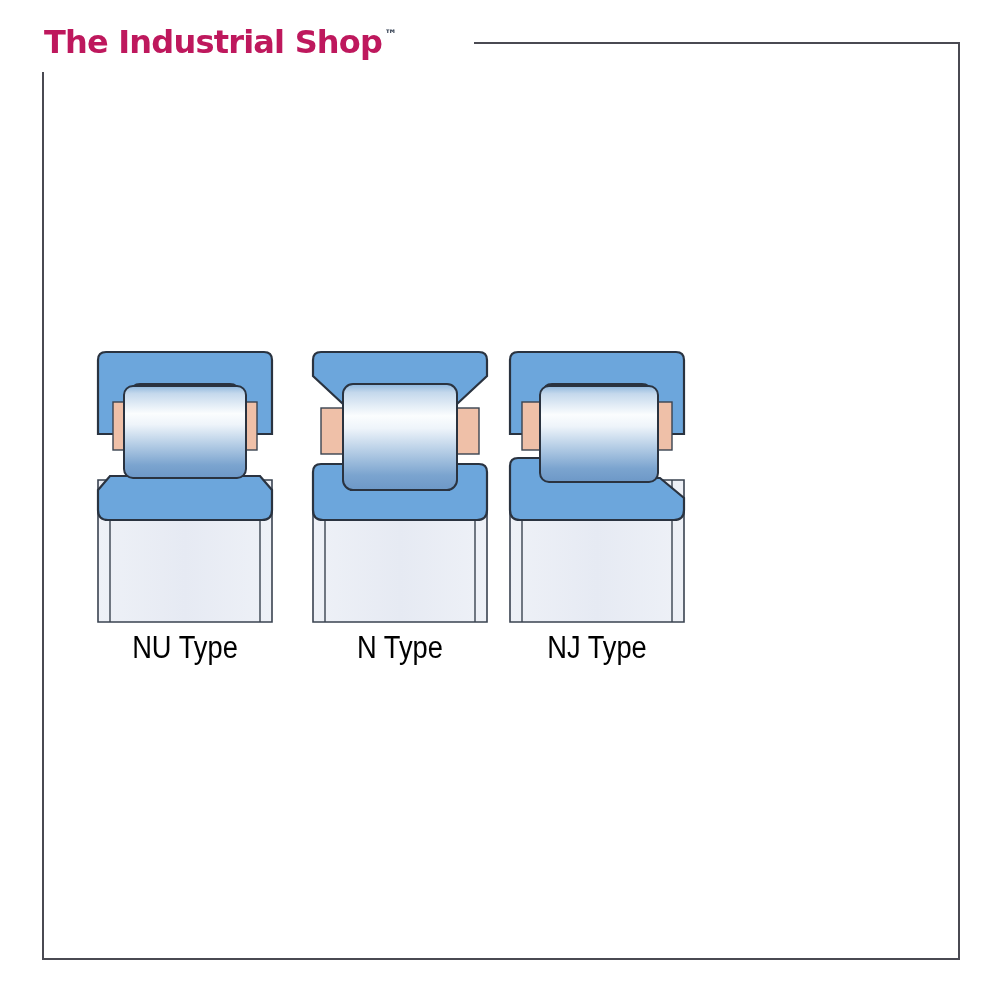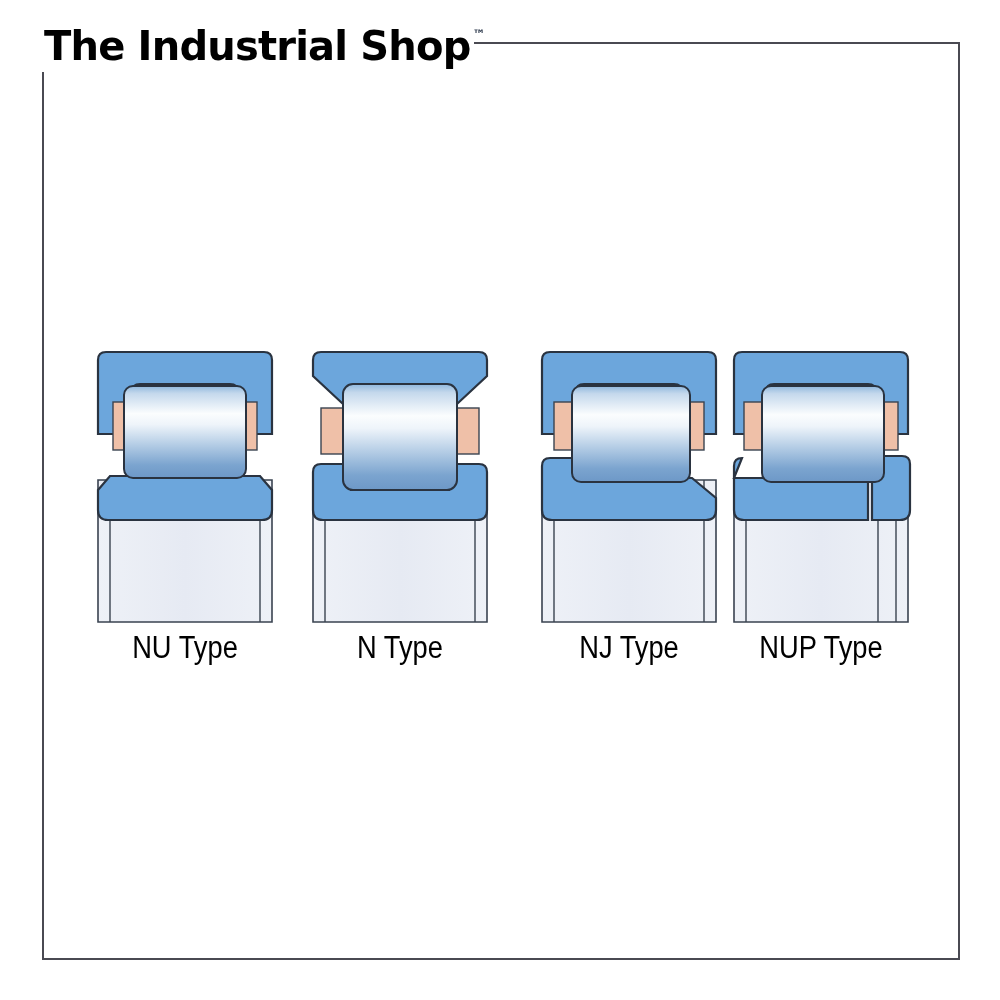--- a/index.html
+++ b/index.html
@@ -20,23 +20,23 @@
     position: absolute;
     left: 44px;
     top: 26px;
     display: flex;
     align-items: flex-start;
     line-height: 1;
   }
   #brand-logo .logo-text {
     font-family: "DejaVu Sans", sans-serif;
     font-weight: bold;
-    font-size: 40px;
+    font-size: 32px;
     letter-spacing: -0.8px;
-    color: #000000;
+    color: #be185d;
     white-space: nowrap;
   }
   #brand-logo .logo-tm {
     font-family: "DejaVu Sans", sans-serif;
     font-weight: bold;
     font-size: 13px;
     color: #2e3a4d;
     margin-left: 2px;
     margin-top: 2px;
   }
@@ -73,21 +73,21 @@
     width: 210px;
     text-align: center;
     font-family: "Liberation Sans Narrow", "Liberation Sans", sans-serif;
     font-size: 31px;
     color: #000000;
     white-space: nowrap;
     transform: scaleX(0.88);
   }
   #cell-nu  { left: 0px;   }
   #cell-n   { left: 215px; }
-  #cell-nj  { left: 444px; }
+  #cell-nj  { left: 412px; }
   #cell-nup { left: 636px; }
 </style>
 </head>
 <body>
 
 <div id="brand-logo">
   <span class="logo-text">The Industrial Shop</span>
   <span class="logo-tm">™</span>
 </div>
 
@@ -174,39 +174,14 @@
       <rect x="158" y="72" width="22" height="48" fill="#efc0a8" stroke="#3a4350" stroke-width="1.4"></rect>
 
       <path d="M 26 128 Q 18 128 18 136 L 18 180 Q 18 190 28 190 L 182 190
                Q 192 190 192 180 L 192 168 L 168 148 L 56 148 L 56 128 Z" fill="#6ca6dc" stroke="#2a3340" stroke-width="2.2"></path>
 
       <rect x="48" y="56" width="118" height="96" rx="9" ry="9" fill="url(#rollerGrad)" stroke="#2a3340" stroke-width="2"></rect>
     </svg>
     <div class="bearing-label">NJ Type</div>
   </div>
 
-  <div class="bearing-cell" id="cell-nup">
-    <svg width="210" height="300" viewBox="0 0 210 300">
-
-      <path d="M 18 150 L 18 292 L 192 292 L 192 150 Z" fill="url(#bodyGrad)" stroke="#3a4350" stroke-width="1.6"></path>
-      <line x1="30" y1="150" x2="30" y2="292" stroke="#3a4350" stroke-width="1.4"></line>
-      <line x1="162" y1="150" x2="162" y2="292" stroke="#3a4350" stroke-width="1.4"></line>
-      <line x1="180" y1="150" x2="180" y2="292" stroke="#3a4350" stroke-width="1.4"></line>
-
-      <path d="M 26 22 Q 18 22 18 30 L 18 104 L 50 104 L 50 62 Q 50 54 58 54
-               L 152 54 Q 160 54 160 62 L 160 104 L 192 104 L 192 30
-               Q 192 22 184 22 Z" fill="#6ca6dc" stroke="#2a3340" stroke-width="2.2"></path>
-
-      <rect x="28" y="72" width="22" height="48" fill="#efc0a8" stroke="#3a4350" stroke-width="1.4"></rect>
-      <rect x="160" y="72" width="22" height="48" fill="#efc0a8" stroke="#3a4350" stroke-width="1.4"></rect>
-
-      <path d="M 26 128 Q 18 128 18 136 L 18 180 Q 18 190 28 190 L 152 190
-               L 152 128 L 58 128 L 58 148 L 18 148 Z" fill="#6ca6dc" stroke="#2a3340" stroke-width="2.2"></path>
-
-      <path d="M 156 126 L 186 126 Q 194 126 194 134 L 194 180 Q 194 190 184 190
-               L 156 190 Z" fill="#6ca6dc" stroke="#2a3340" stroke-width="2.2"></path>
-
-      <rect x="46" y="56" width="122" height="96" rx="9" ry="9" fill="url(#rollerGrad)" stroke="#2a3340" stroke-width="2"></rect>
-    </svg>
-    <div class="bearing-label">NUP Type</div>
-  </div>
 
 </div>
 
 </body></html>

